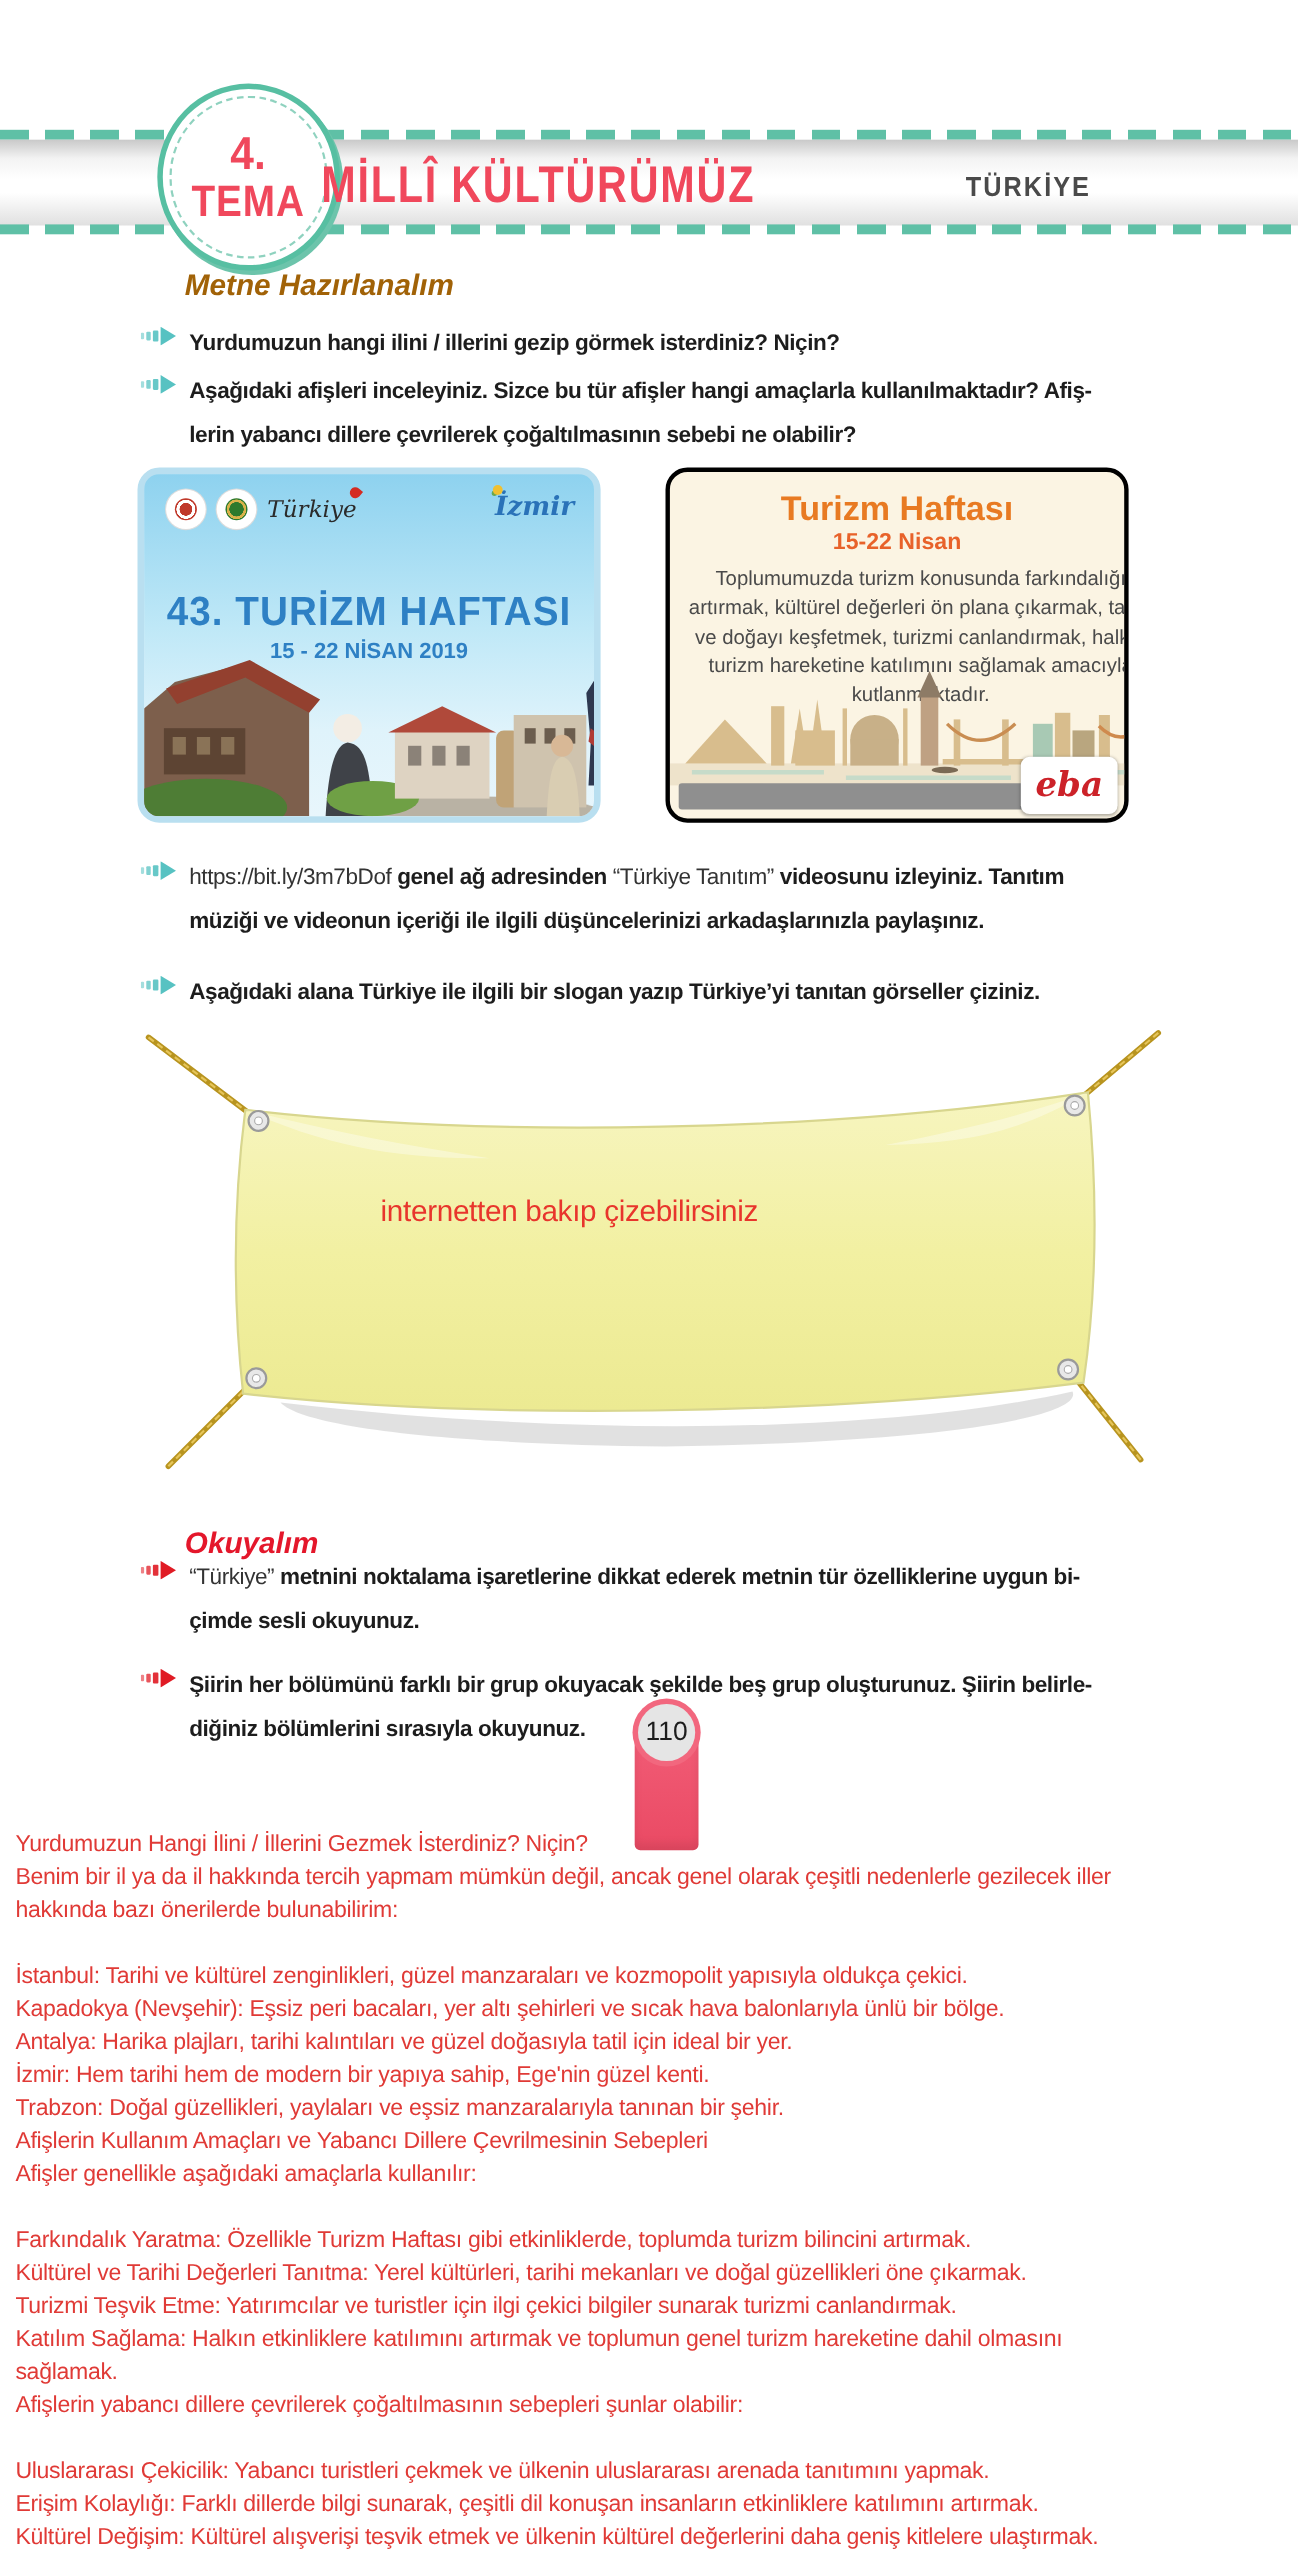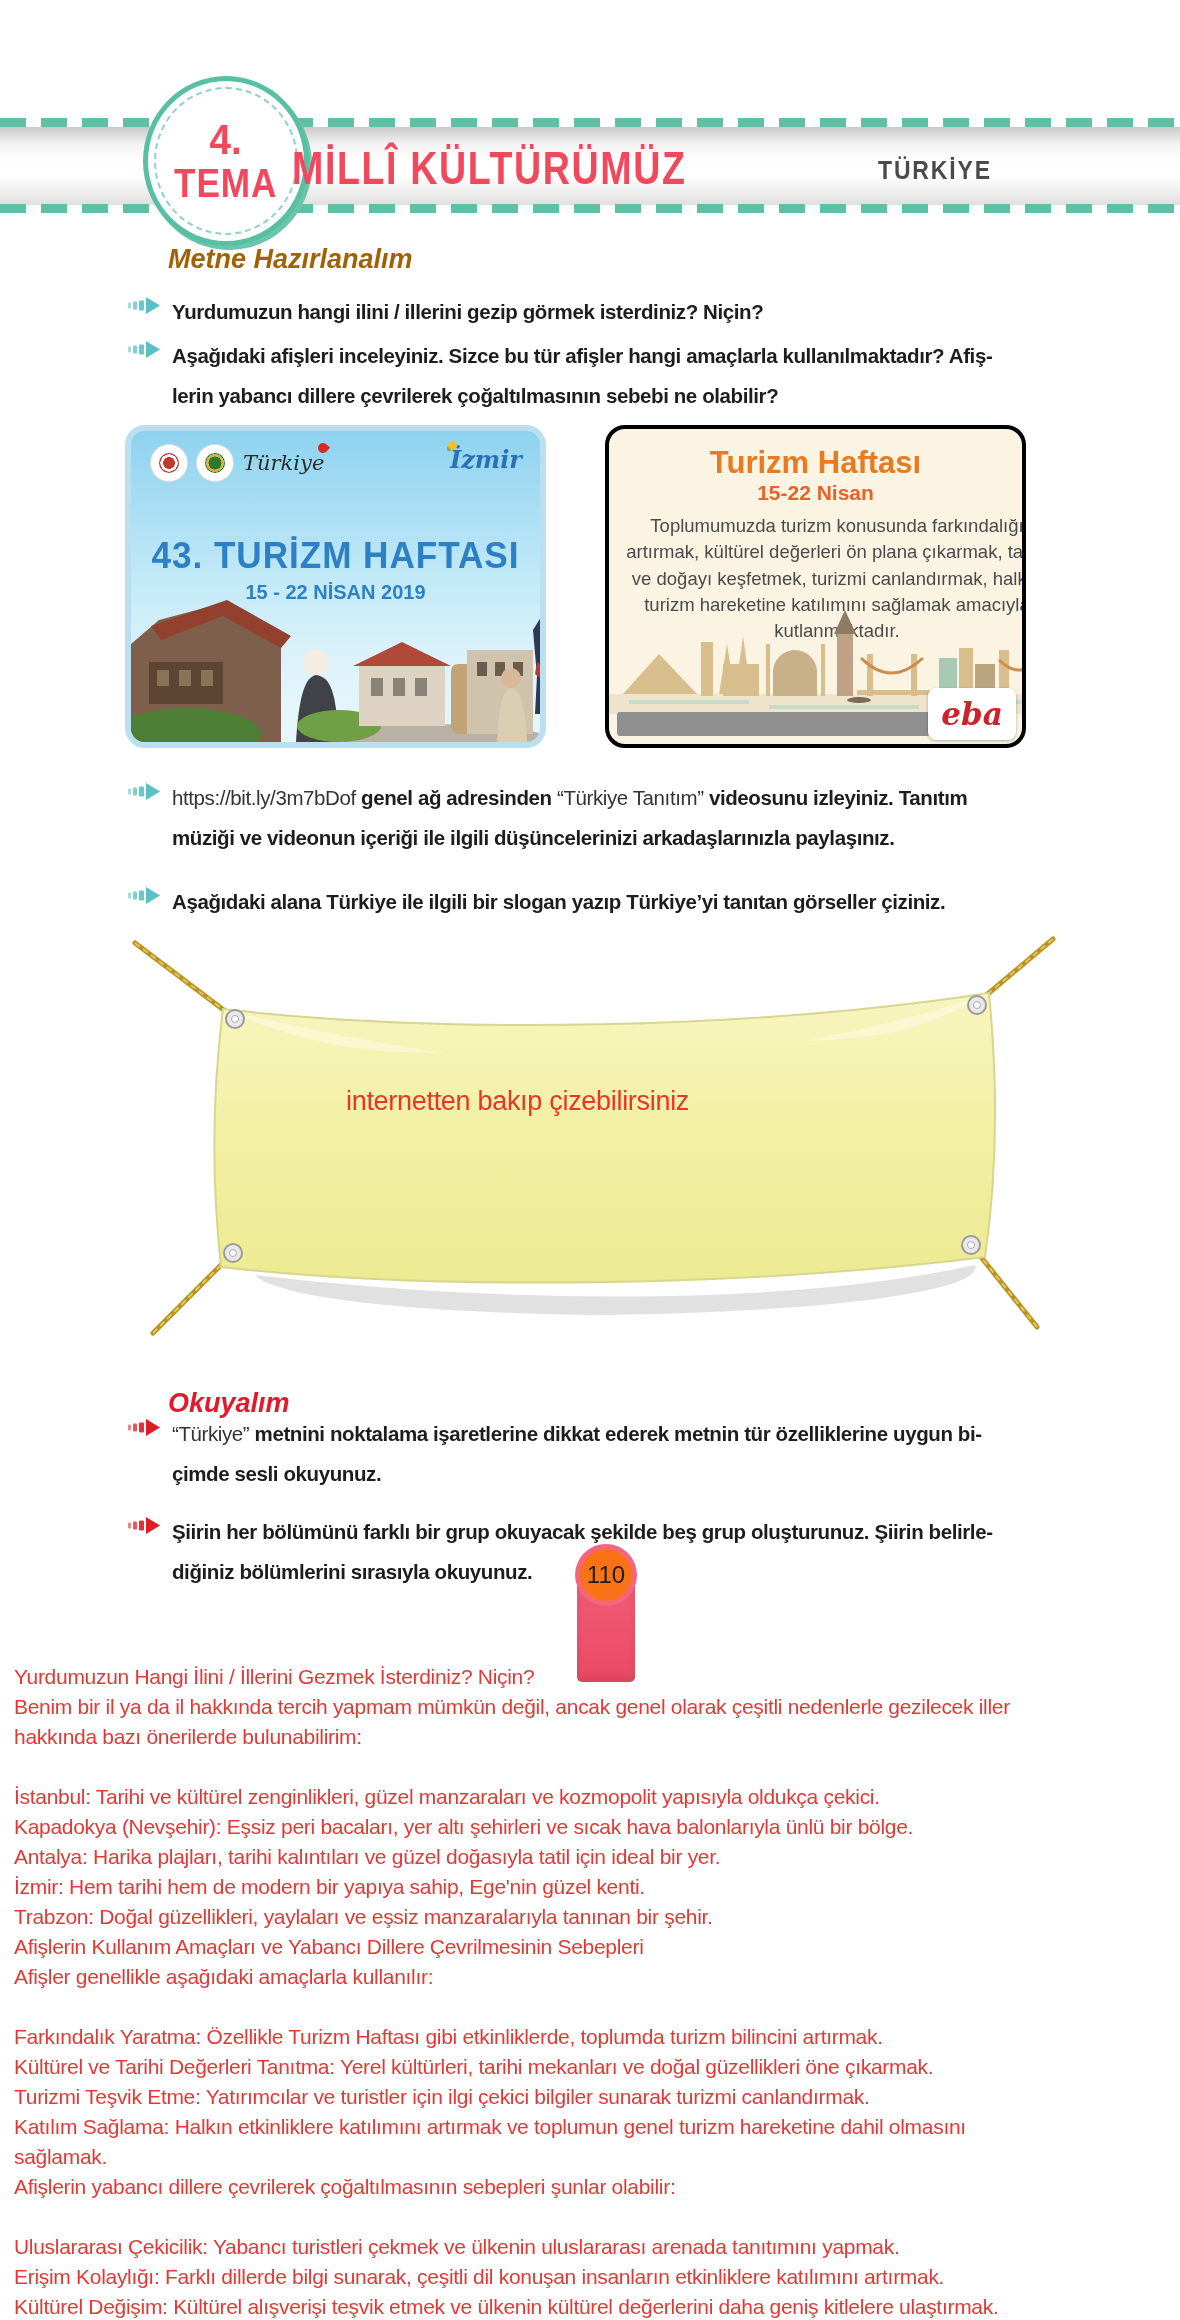--- a/index.html
+++ b/index.html
@@ -71,21 +71,21 @@
 
   
   .banner-svg{position:absolute;left:105px;top:935px;}
   .banner-note{position:absolute;left:346px;top:1086px;font-size:27px;color:#e8352c;letter-spacing:-0.3px;}
 
   
   .badge-ribbon{position:absolute;left:577px;top:1552px;width:58px;height:130px;
     border-radius:29px 29px 5px 5px;background:linear-gradient(180deg,#f4607a 0%,#ef5670 45%,#ea4a64 100%);
     box-shadow:inset 0 -6px 8px rgba(0,0,0,.08);}
   .badge-circle{position:absolute;left:580px;top:1549px;width:52px;height:52px;border-radius:50%;
-    background:#f97316;box-shadow:0 0 0 5px #f2677e;display:flex;align-items:center;justify-content:center;
+    background:#e5e5e5;box-shadow:0 0 0 5px #f2677e;display:flex;align-items:center;justify-content:center;
     font-size:24px;color:#1d1d1d;}
 
   
   .answers{position:absolute;left:14px;top:1662px;width:1152px;color:#e03a36;
     font-size:21px;line-height:30px;letter-spacing:-0.3px;}
   .ans-line{min-height:30px;}
   .gap{margin-top:30px;}
 
   .aicon svg{display:block;}
 </style>

